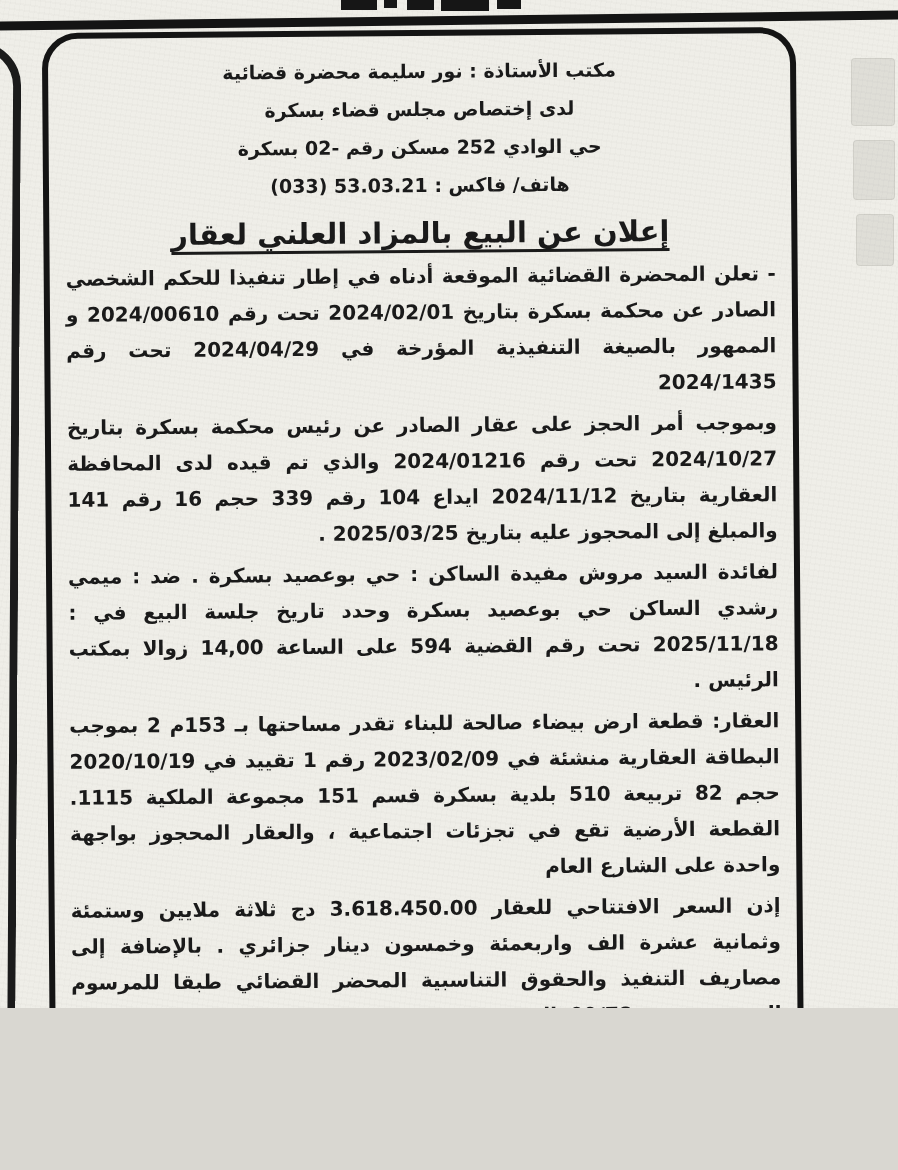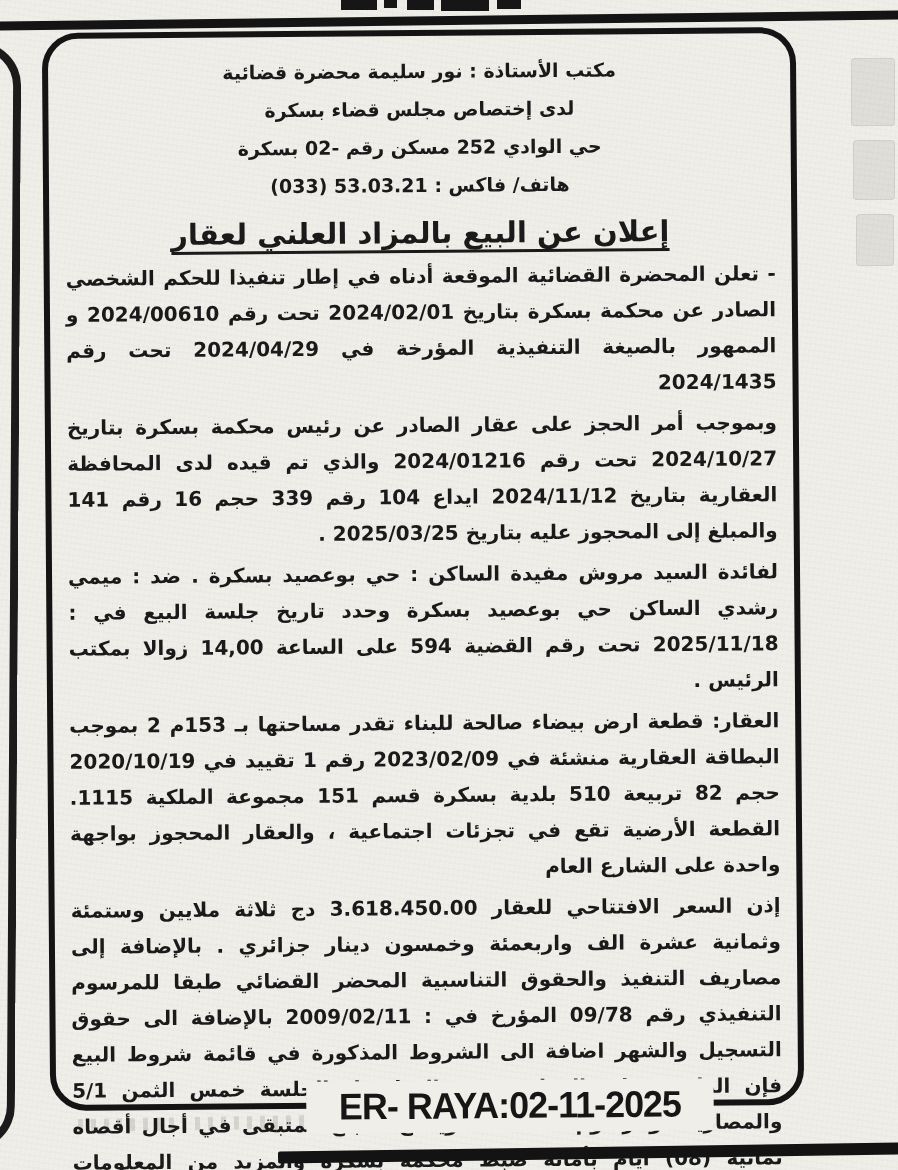--- a/index.html
+++ b/index.html
@@ -2,21 +2,21 @@
 <html lang="ar"><head>
 <meta charset="utf-8">
 <style>
   html,body{margin:0;padding:0;}
   body{
     width:898px;height:1170px;overflow:hidden;
     background:#d9d7d1;
     font-family:"DejaVu Sans",sans-serif;
   }
   .page{
-    position:relative;width:898px;height:1170px;overflow:hidden;
+    position:relative;width:898px;height:1008px;overflow:hidden;
     background:#efeee8;
     background-image:
       repeating-linear-gradient(8deg, rgba(70,60,50,0.018) 0 2px, rgba(0,0,0,0) 2px 6px),
       repeating-linear-gradient(98deg, rgba(40,40,40,0.015) 0 1px, rgba(0,0,0,0) 1px 5px);
     color:#1a1a1a;
   }
   
   .cut-frag{position:absolute;top:0;background:#161616;}
   .f1{left:341px;width:36px;height:10px;}
   .f2{left:384px;width:13px;height:8px;}

